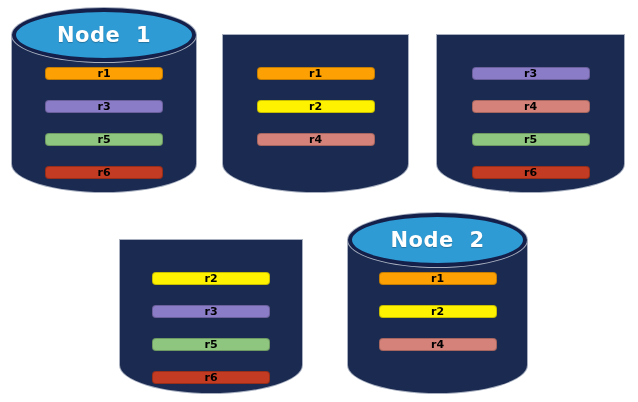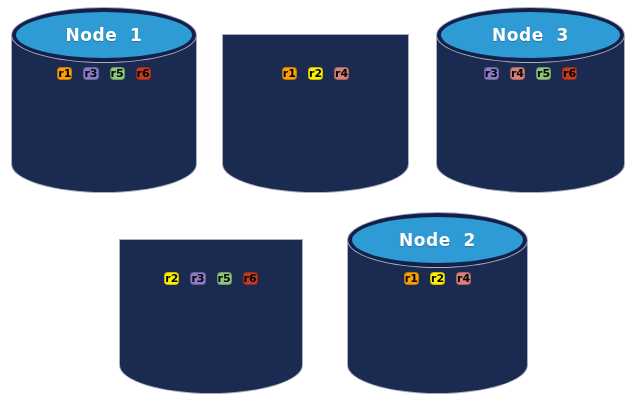--- a/index.html
+++ b/index.html
@@ -47,37 +47,36 @@
     border: 4px solid var(--ring);
     box-sizing: border-box;
     box-shadow: 0 0 0 1px var(--outline);
     z-index: 3;
     display: flex;
     align-items: center;
     justify-content: center;
   }
   .node-title {
     color: var(--title);
-    font-size: 17px;
+    font-size: 21px;
     font-weight: bold;
     white-space: pre;
     letter-spacing: 0.5px;
     text-shadow: 0 1px 1px rgba(0,0,0,0.25);
   }
   .bars {
     position: absolute;
     left: 50%;
     transform: translateX(-50%);
     top: 59px;
     width: 118px;
     display: flex;
-    flex-direction: row;
-    gap: 11px;
+    flex-direction: column;
+    gap: 20px;
     z-index: 2;
-    justify-content: center;
   }
   .bar {
     height: 13px;
     border-radius: 4px;
     border: 1px solid rgba(0,0,0,0.22);
     box-sizing: border-box;
     display: flex;
     align-items: center;
     justify-content: center;
     color: var(--bartext);
@@ -114,23 +113,20 @@
   </div>
 
   <div class="node node-3">
     <div class="cyl-body"></div>
     <div class="bars">
       <div class="bar" style="background-color: rgb(139, 124, 200);">r3</div>
       <div class="bar" style="background-color: rgb(213, 131, 122);">r4</div>
       <div class="bar" style="background-color: rgb(142, 197, 127);">r5</div>
       <div class="bar" style="background-color: rgb(194, 59, 34);">r6</div>
     </div>
-    <div class="cyl-top">
-      <span class="node-title">Node  3</span>
-    </div>
   </div>
 
   <div class="node node-4">
     <div class="cyl-body"></div>
     <div class="bars">
       <div class="bar" style="background-color: rgb(254, 242, 0);">r2</div>
       <div class="bar" style="background-color: rgb(139, 124, 200);">r3</div>
       <div class="bar" style="background-color: rgb(142, 197, 127);">r5</div>
       <div class="bar" style="background-color: rgb(194, 59, 34);">r6</div>
     </div>

